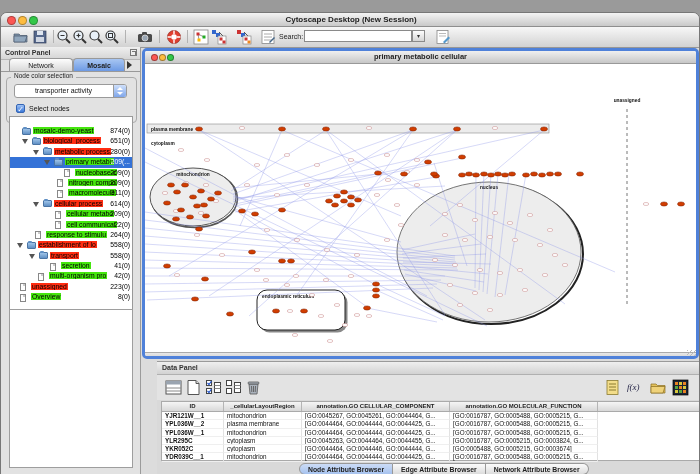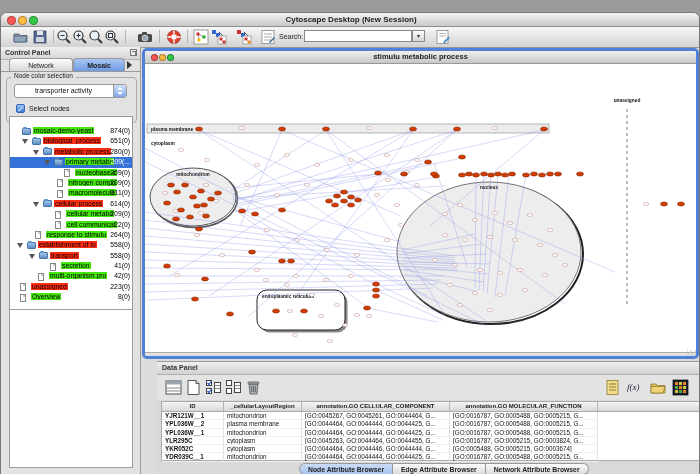--- a/index.html
+++ b/index.html
@@ -331,21 +331,21 @@
       </div>
 
     <div id="birdseye"></div>
   </div>
 
   <div id="network-window">
     <div id="nw-titlebar">
       <span class="mini-light" style="left:6px;background:#fc5753;"></span>
       <span class="mini-light" style="left:14px;background:#fdbc40;"></span>
       <span class="mini-light" style="left:22px;background:#33c748;"></span>
-      <span class="t">stimulu metabolic process</span>
+      <span class="t">primary metabolic cellular</span>
     </div>
     <div id="network-canvas">
       <svg id="network-svg" width="551" height="288" viewBox="0 0 551 288">
           <rect x="2" y="60" width="402" height="9" fill="#ececec" stroke="#8a8a8a" stroke-width="0.6"></rect>
           <text x="6" y="66.5" font-size="4.8" font-weight="bold" fill="#111" text-anchor="start" font-family="Liberation Sans, sans-serif">plasma membrane</text>
           <text x="6" y="81" font-size="4.8" font-weight="bold" fill="#111" text-anchor="start" font-family="Liberation Sans, sans-serif">cytoplasm</text>
           <ellipse cx="49.5" cy="134.5" rx="43" ry="29" fill="none" stroke="#555" stroke-width="1.6"></ellipse>
           <ellipse cx="48" cy="133" rx="43" ry="29" fill="#ededed" stroke="#444" stroke-width="0.9"></ellipse>
           <text x="48" y="112" font-size="4.8" font-weight="bold" fill="#111" text-anchor="middle" font-family="Liberation Sans, sans-serif">mitochondrion</text>
           <ellipse cx="346" cy="190" rx="92" ry="70" fill="none" stroke="#222" stroke-width="2"></ellipse>

